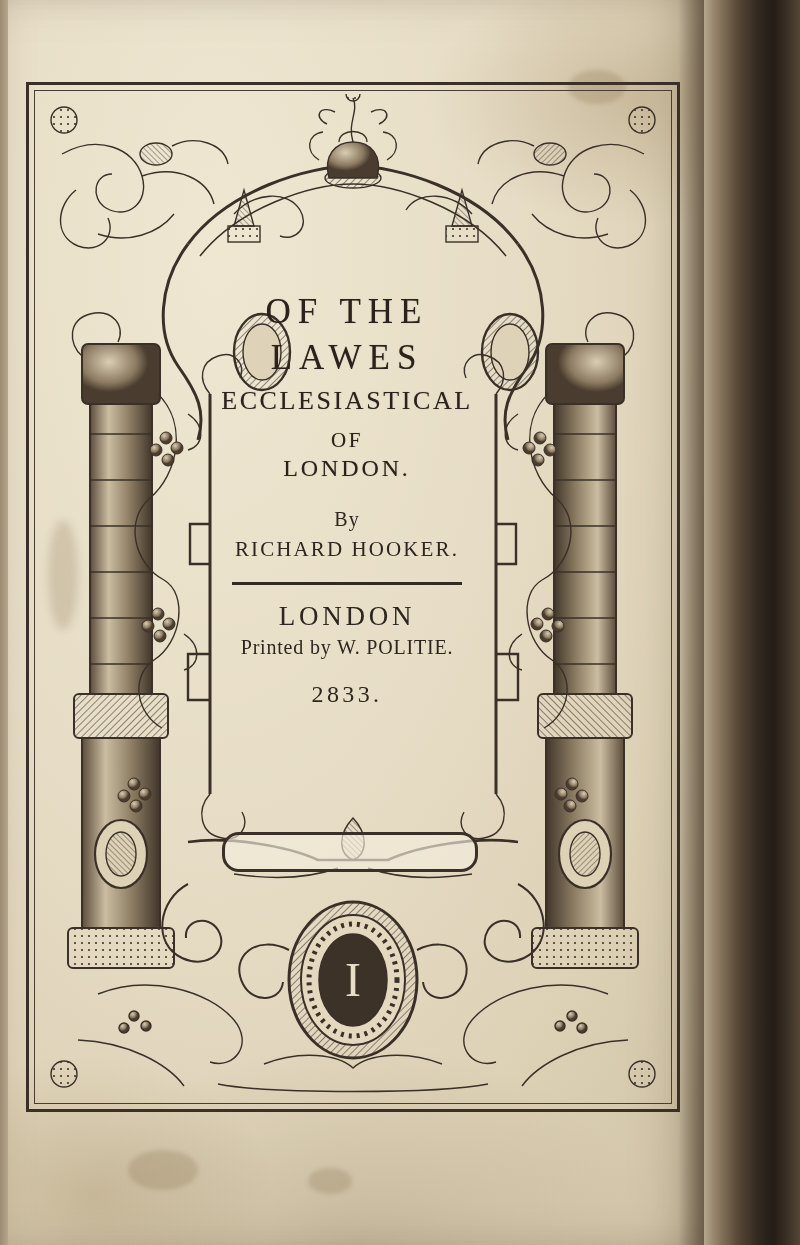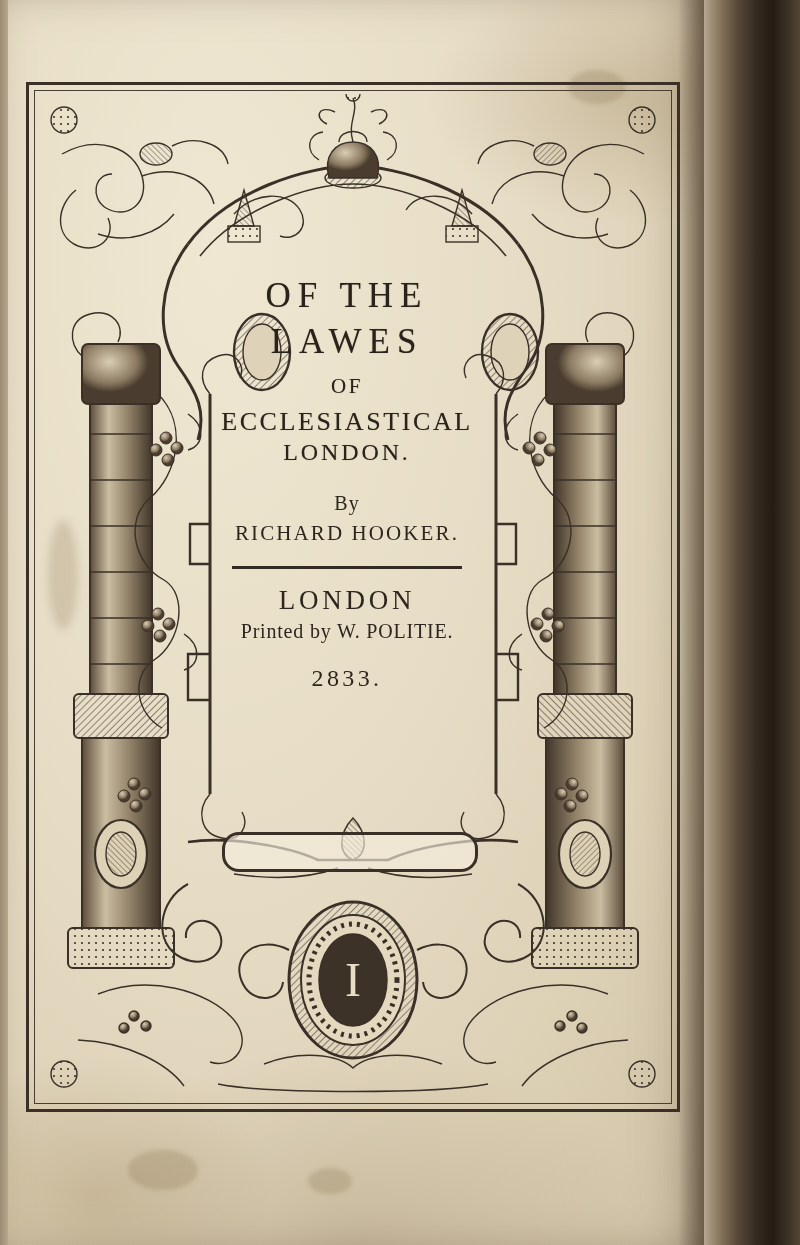--- a/index.html
+++ b/index.html
@@ -108,21 +108,21 @@
     position: absolute;
     inset: 12px;
     overflow: hidden;
   }
   .engraving svg { display: block; }
 
   
   .title-panel {
     position: absolute;
     left: 197px;
-    top: 240px;
+    top: 256px;
     width: 284px;
     height: 540px;
     text-align: center;
     color: #2e261e;
   }
   .t-line {
     letter-spacing: 0.16em;
     color: #2a221b;
     text-shadow: 0 0 1px rgba(60,48,35,0.35);
   }
@@ -416,22 +416,22 @@
         </svg>
       </div>
 
     </div>
 
     <div class="cartouche"></div>
 
     <div class="title-panel">
       <div class="t-line t-main1">OF THE</div>
       <div class="t-line t-main2">LAWES</div>
+      <div class="t-line t-main3">ECCLESIASTICAL</div>
       <div class="t-line t-of">OF</div>
-      <div class="t-line t-main3">ECCLESIASTICAL</div>
       <div class="t-line t-main4">LONDON.</div>
       <div class="t-by">By</div>
       <div class="t-author smallcaps">RICHARD HOOKER.</div>
       <div class="rule"></div>
       <div class="t-city smallcaps">LONDON</div>
       <div class="t-printer">Printed by W. POLITIE.</div>
       <div class="t-year">2833.</div>
     </div>
   </div>
 

